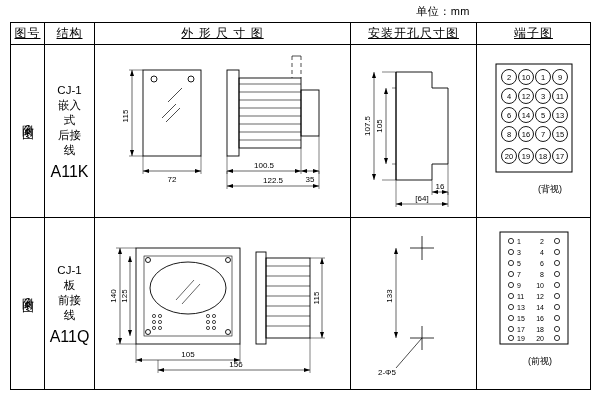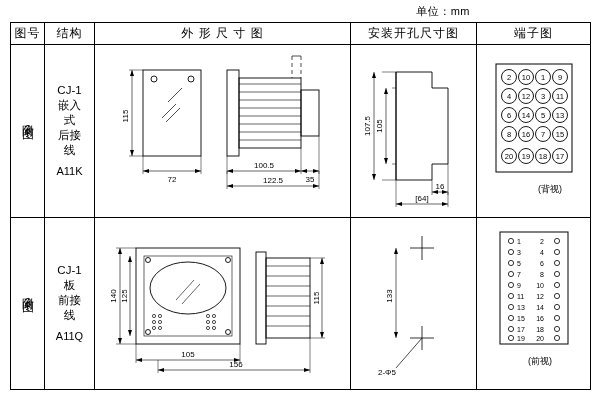--- a/index.html
+++ b/index.html
@@ -25,40 +25,40 @@
   }
   table.main td,table.main th{
     border:1px solid #000;
     padding:0;
     vertical-align:middle;
     text-align:center;
     font-weight:normal;
     font-size:12px;
   }
   .hdr{height:22px;}
-  .hdr th{font-size:12.5px;letter-spacing:1px;}
+  .hdr th{font-size:12.5px;letter-spacing:1px;text-decoration:underline;}
   .spaced{letter-spacing:3px;margin-left:24px;}
 
   .c1{width:34px;}
   .c2{width:50px;}
   .c3{width:256px;}
   .c4{width:126px;}
   .c5{width:114px;}
 
   
   .vlabel{
     font-size:12px;line-height:17px;
   }
 
   
   .struct{
     font-size:11.5px;line-height:15px;
     padding:4px 2px;
   }
-  .struct .code{font-size:11px;}
+  .struct .code{font-size:16px;}
 
   
   .svgbox{display:block;margin:0 auto;}
 </style>
 </head>
 <body>
 
 <div class="page">
 
   <div class="unit">单位：mm</div>

